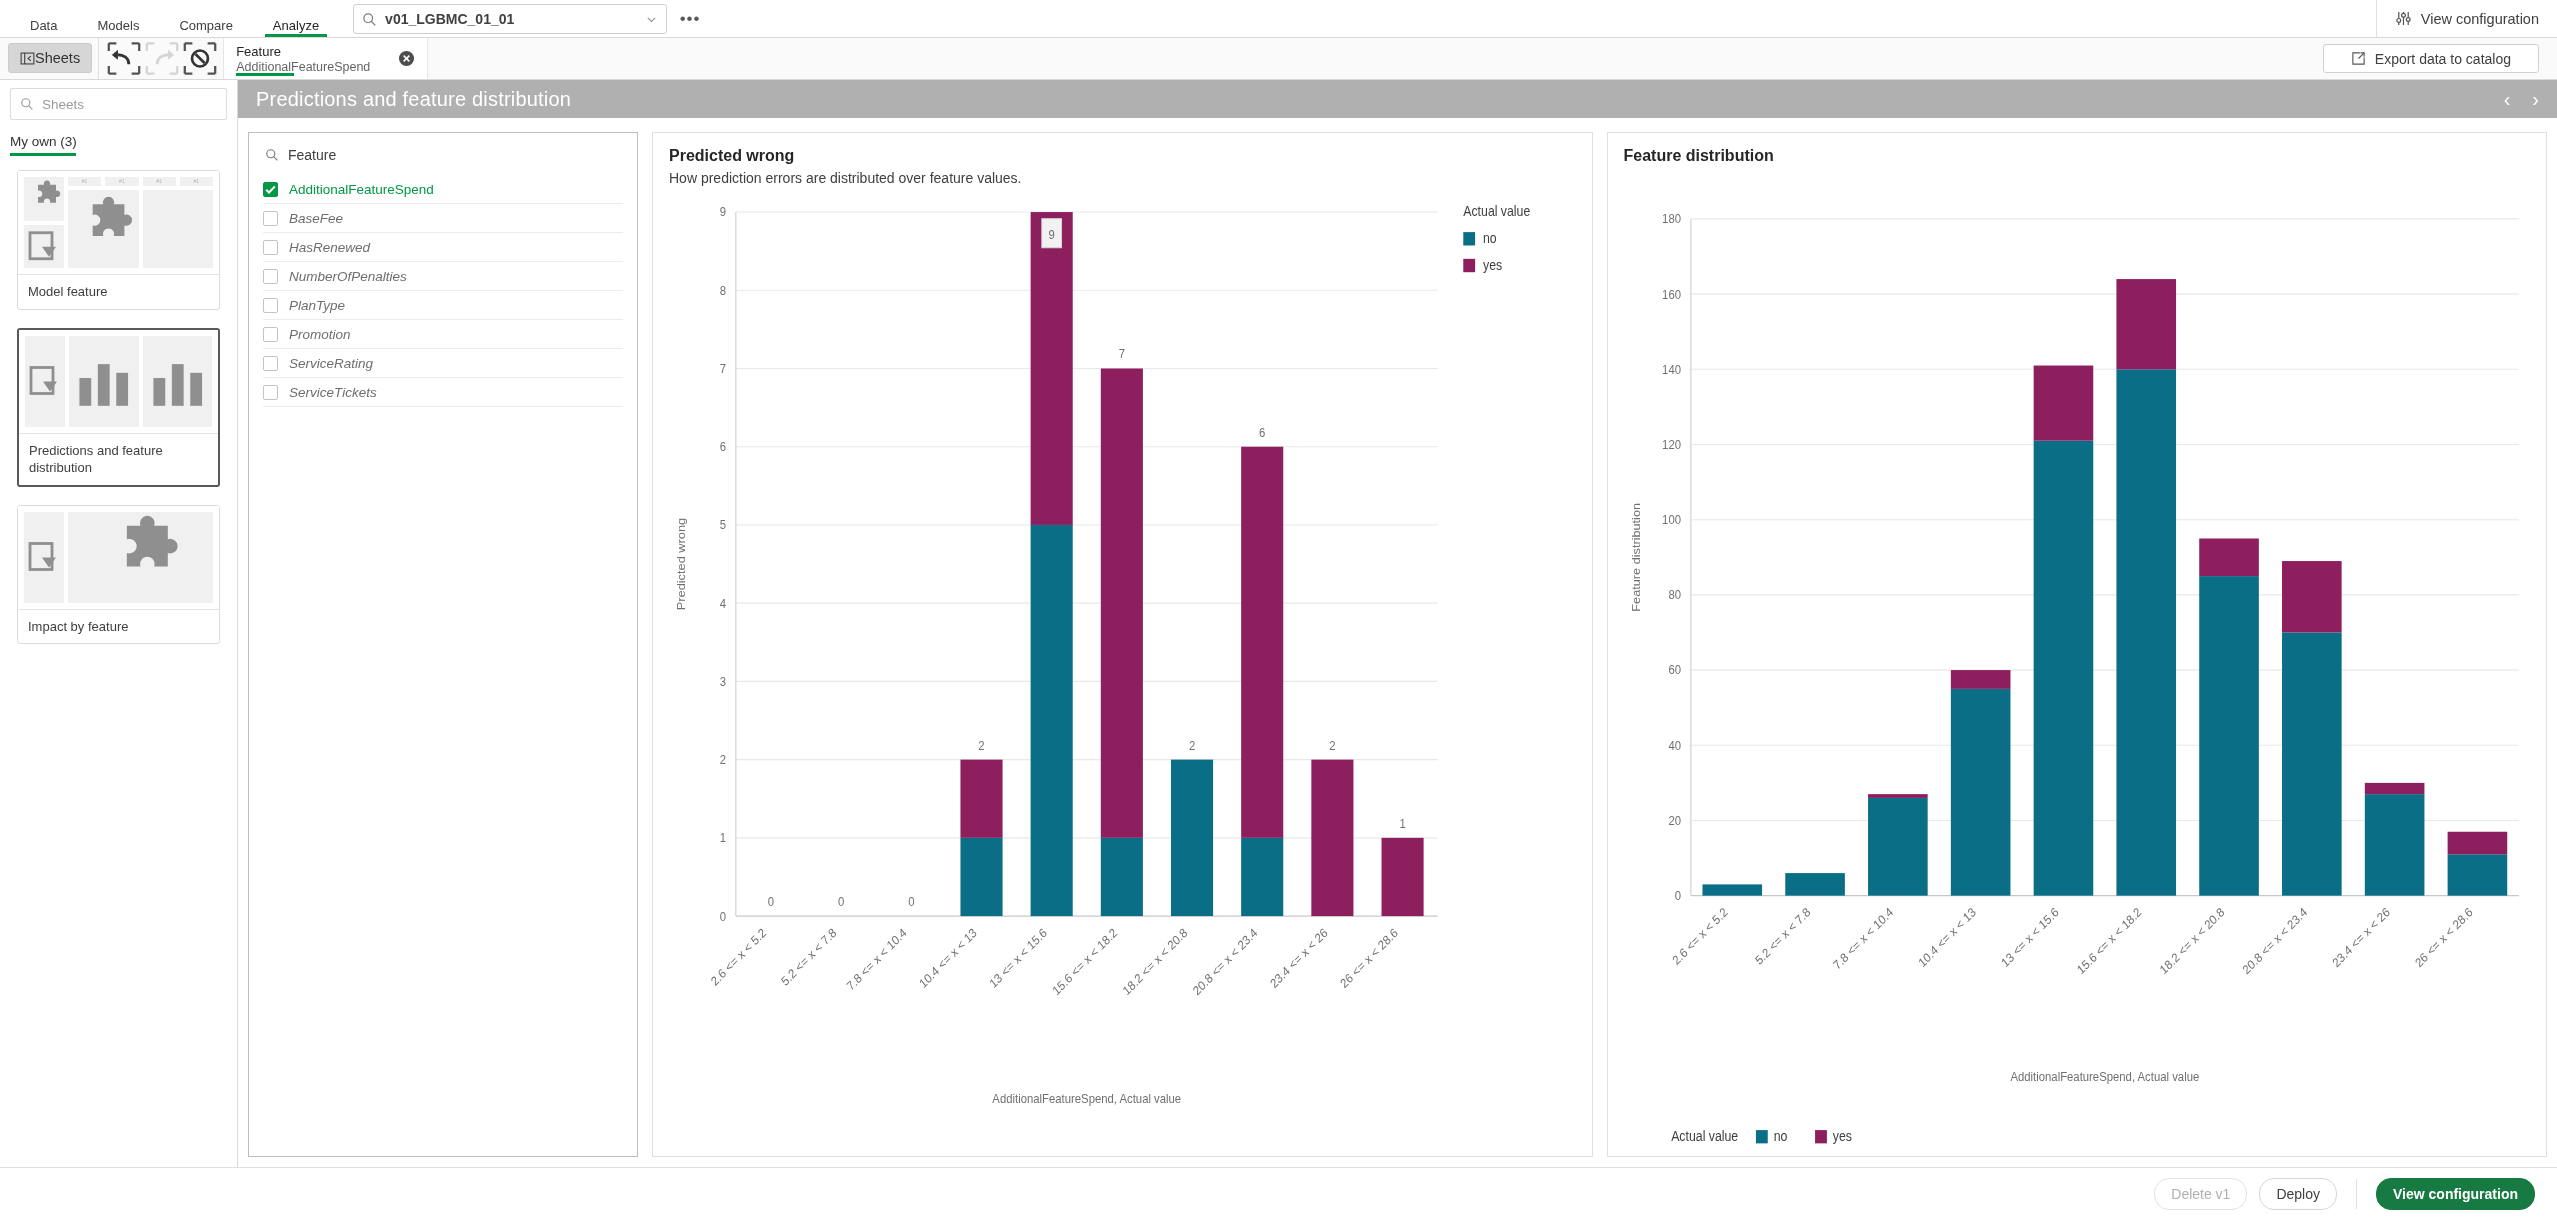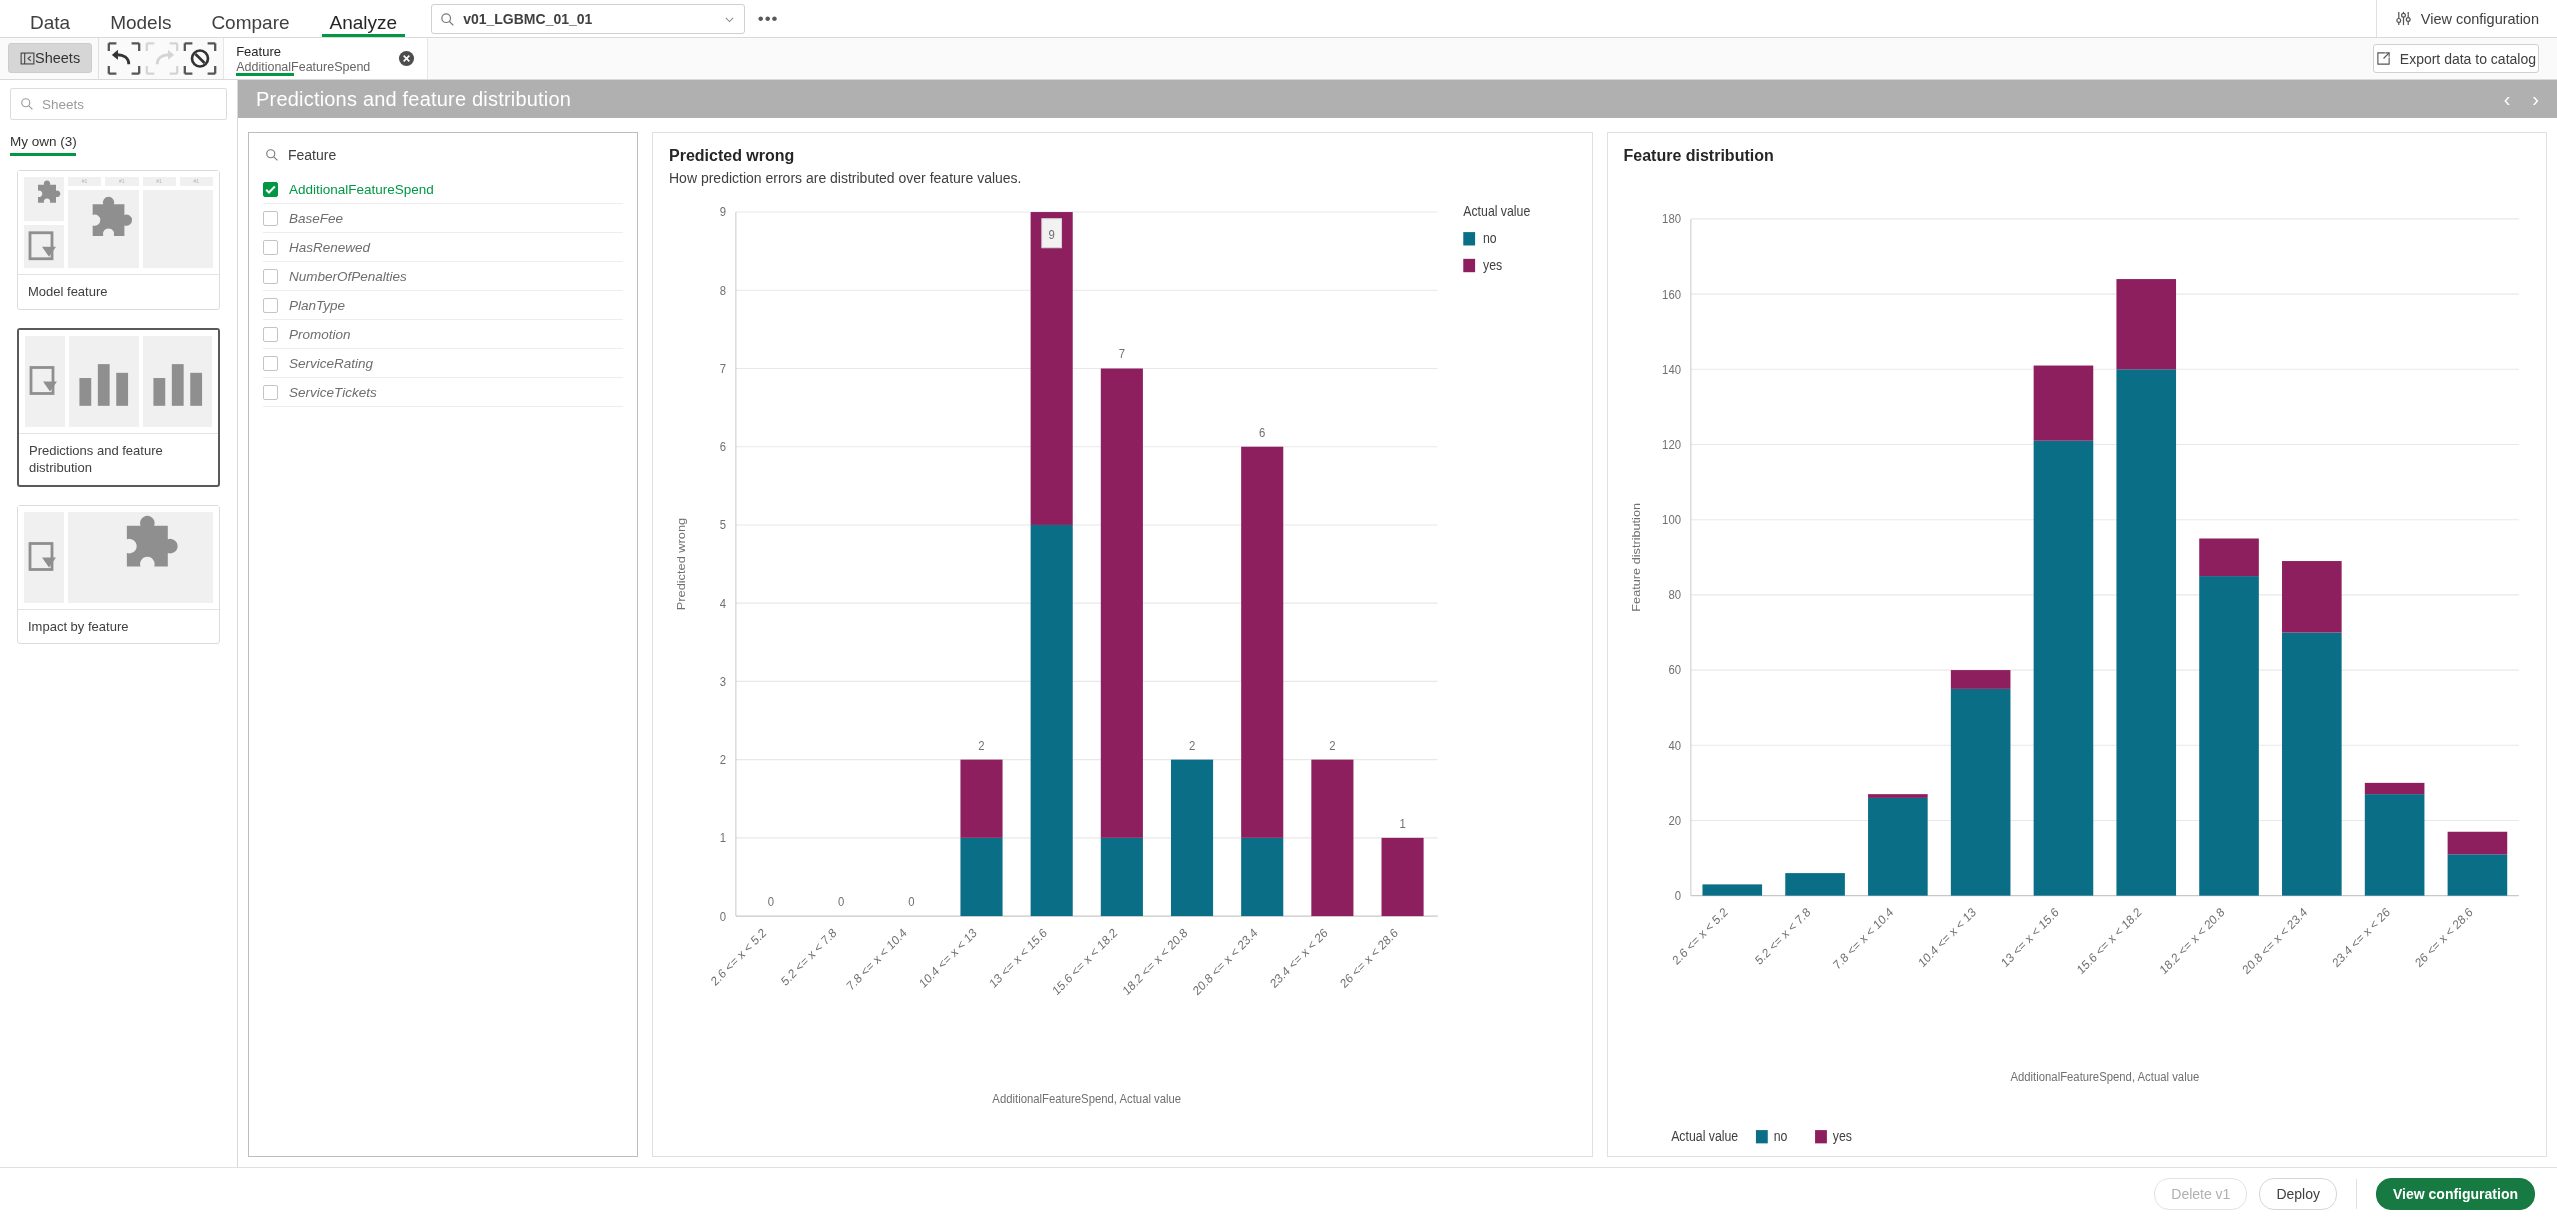--- a/index.html
+++ b/index.html
@@ -15,23 +15,23 @@
   
   .topbar {
     height: 38px; min-height: 38px;
     background: #fff;
     border-bottom: 1px solid #d9d9d9;
     display: flex; align-items: stretch;
     position: relative;
   }
   .nav-tabs { display: flex; align-items: stretch; padding-left: 10px; }
   .nav-tab {
-    display: flex; align-items: flex-start;
-    padding: 12px 20px;
-    font-size: 19px; color: #404040;
+    display: flex; align-items: flex-end;
+    padding: 4px 20px;
+    font-size: 13px; color: #404040;
     position: relative; cursor: pointer;
   }
   .nav-tab.active { font-weight: normal; color: #262626; }
   .nav-tab.active::after {
     content: ""; position: absolute; left: 12px; right: 12px; bottom: 0;
     height: 3px; background: #009845;
   }
   .model-select {
     margin: 4px 0 4px 14px;
     width: 314px; height: 30px;
@@ -89,21 +89,21 @@
   .selbar::after {
     content: ""; position: absolute; left: 12px; width: 58px; bottom: 3px;
     height: 3px; background: #009845;
   }
   .sel-txt { display: flex; flex-direction: column; justify-content: center; gap: 1px; }
   .sel-title { font-size: 13px; color: #262626; }
   .sel-value { font-size: 12.5px; color: #666; }
   .sel-clear { margin-left: 28px; cursor: pointer; display: flex; align-items: center; }
   .export-btn {
     margin: 6px 18px 6px auto;
-    height: 29px; padding: 0 2px;
+    height: 29px; padding: 0 27px;
     background: #fff; border: 1px solid #d0d0d0; border-radius: 3px;
     display: flex; align-items: center; gap: 9px;
     font-size: 14px; color: #404040; cursor: pointer;
   }
 
   
   .body { flex: 1; display: flex; min-height: 0; }
 
   
   .sheetpanel {

